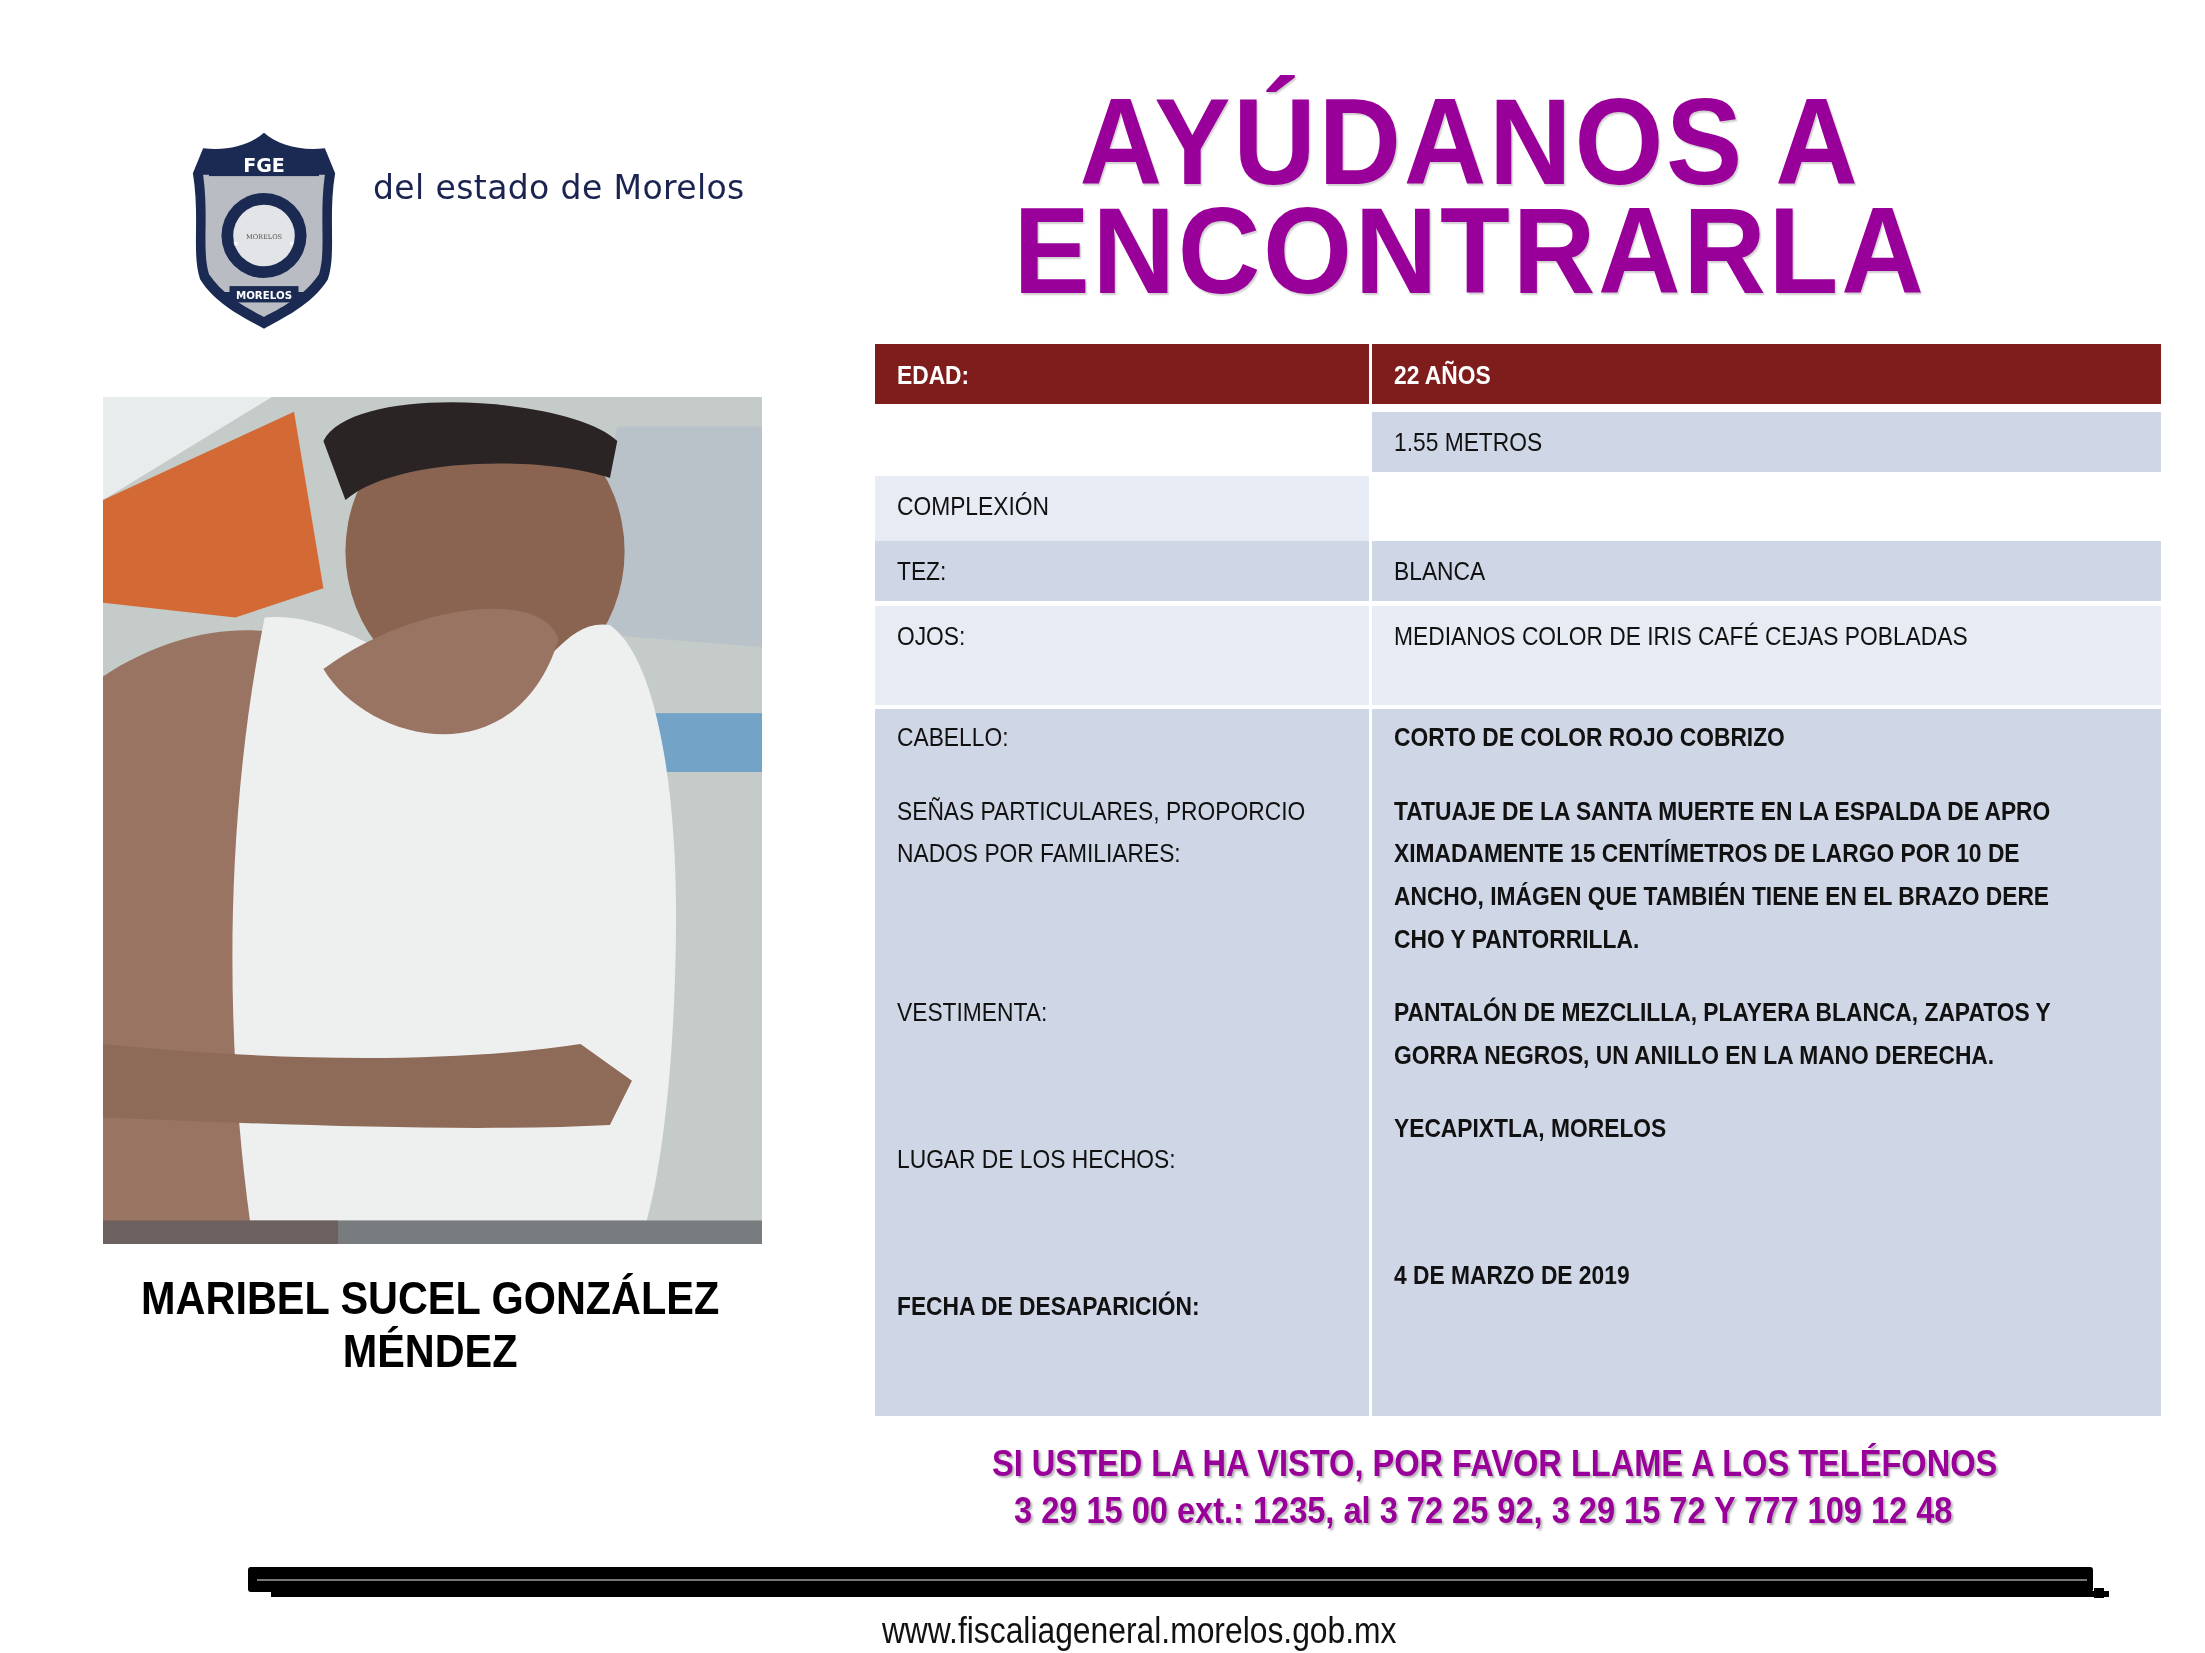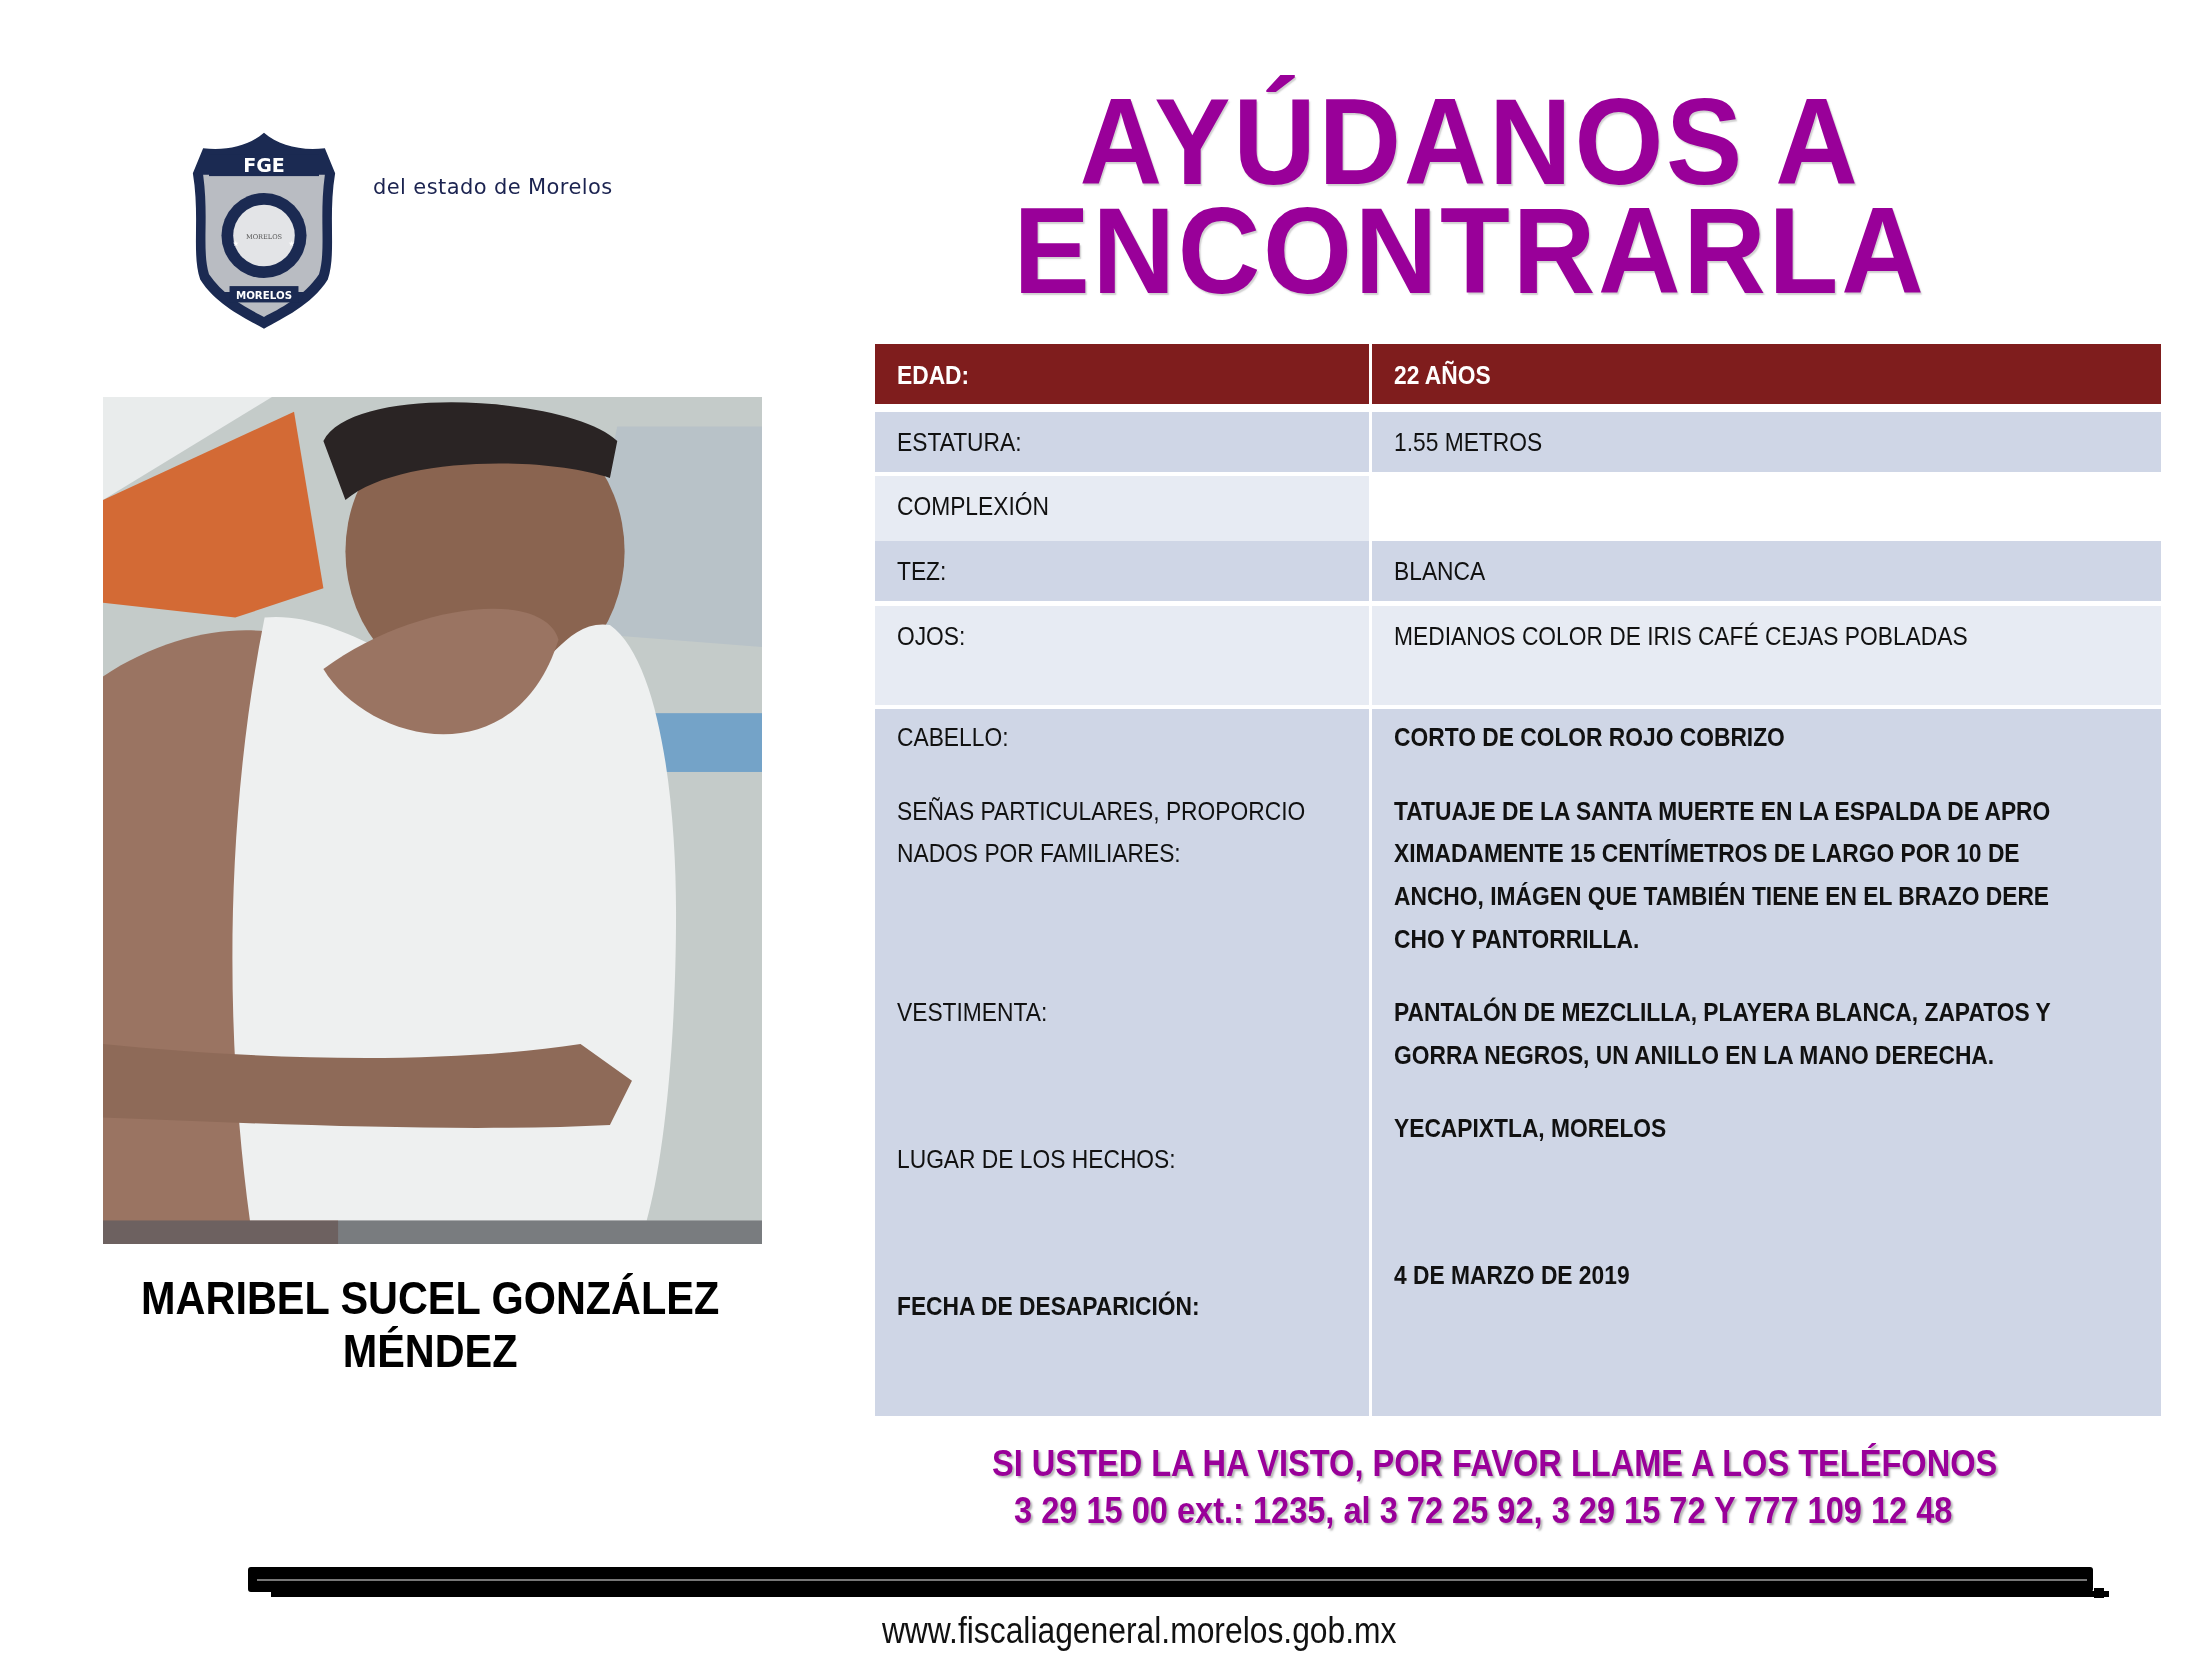--- a/index.html
+++ b/index.html
@@ -6,21 +6,21 @@
     body {
       width: 2205px; height: 1654px; position: relative; overflow: hidden;
       background: #ffffff; font-family: "Liberation Sans", sans-serif;
     }
     .abs { position: absolute; }
 
     
     #logo { left: 187px; top: 129px; width: 154px; height: 202px; }
     #logo-text { left: 373px; top: 169px; color: #1b2350; }
     #logo-line1 { font-family: "DejaVu Sans", sans-serif; font-weight: bold; font-size: 41px; line-height: 49px; letter-spacing: 0.7px; }
-    #logo-line2 { font-family: "DejaVu Sans", sans-serif; font-size: 21px; line-height: 37px; letter-spacing: 0.4px; }
+    #logo-line2 { font-family: "DejaVu Sans", sans-serif; font-size: 33px; line-height: 37px; letter-spacing: 0.4px; }
 
     
     #title { left: 867px; top: 87px; width: 1206px; text-align: center; color: #990099;
       font-family: "Liberation Sans", sans-serif; font-weight: bold; font-size: 123px; line-height: 109px;
       transform: scaleX(0.93); transform-origin: center top; letter-spacing: 2.9px; }
     #title div { text-shadow: 1.5px 2.2px 1.5px rgba(120,120,120,0.35); }
     #title .line2 { margin-top: 0px; }
 
     
     #info-table { left: 875px; top: 344px; width: 1286px; }
@@ -116,23 +116,20 @@
 <div id="info-table" class="abs">
   <div class="row hdr" style="top:0; height:60px;">
     <div class="cell label">
         <span class="t" style="top:16px;">EDAD:</span>
       </div>
     <div class="cell value">
         <span class="t" style="top:16px;">22 AÑOS</span>
       </div>
   </div>
   <div class="row dark" style="top:68px; height:60px;">
-    <div class="cell label">
-        <span class="t" style="top:14.7px;">ESTATURA:</span>
-      </div>
     <div class="cell value">
         <span class="t" style="top:14.7px;">1.55 METROS</span>
       </div>
   </div>
   <div class="row light" style="top:132px; height:68px;">
     <div class="cell label">
         <span class="t" style="top:14.7px;">COMPLEXIÓN</span>
       </div>
   </div>
   <div class="row dark" style="top:197px; height:60px;">

